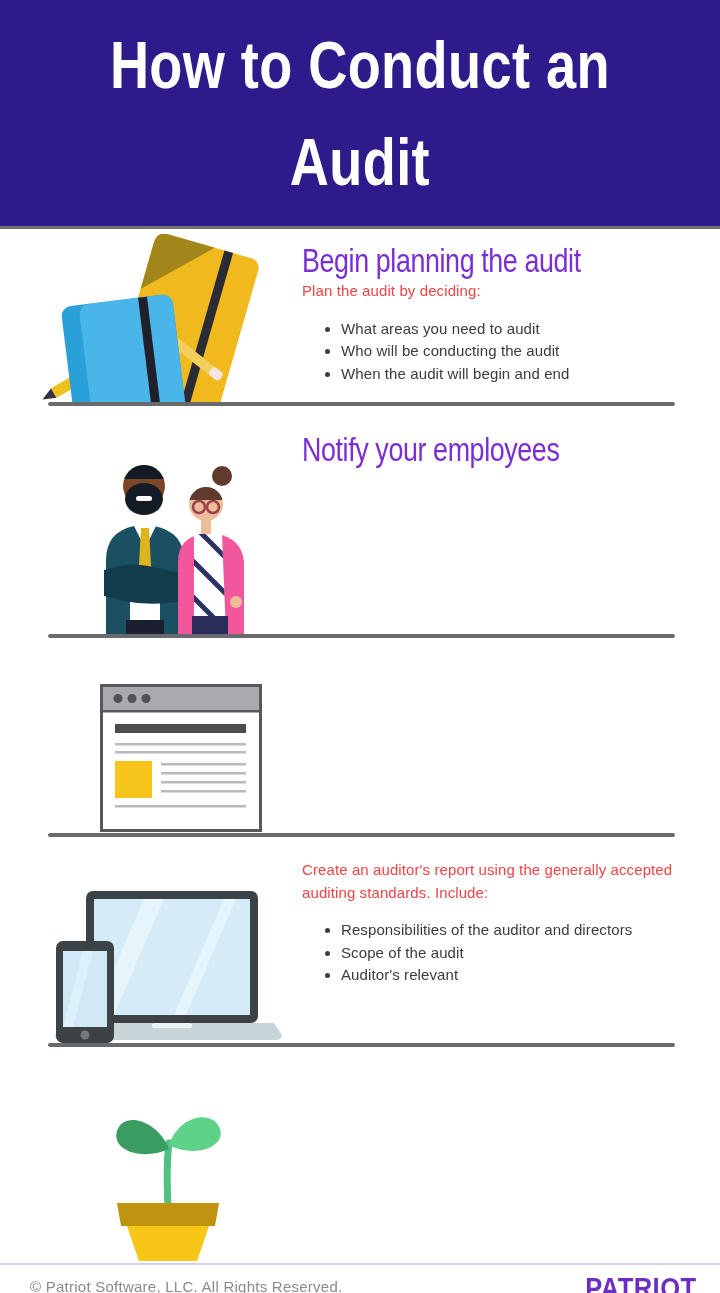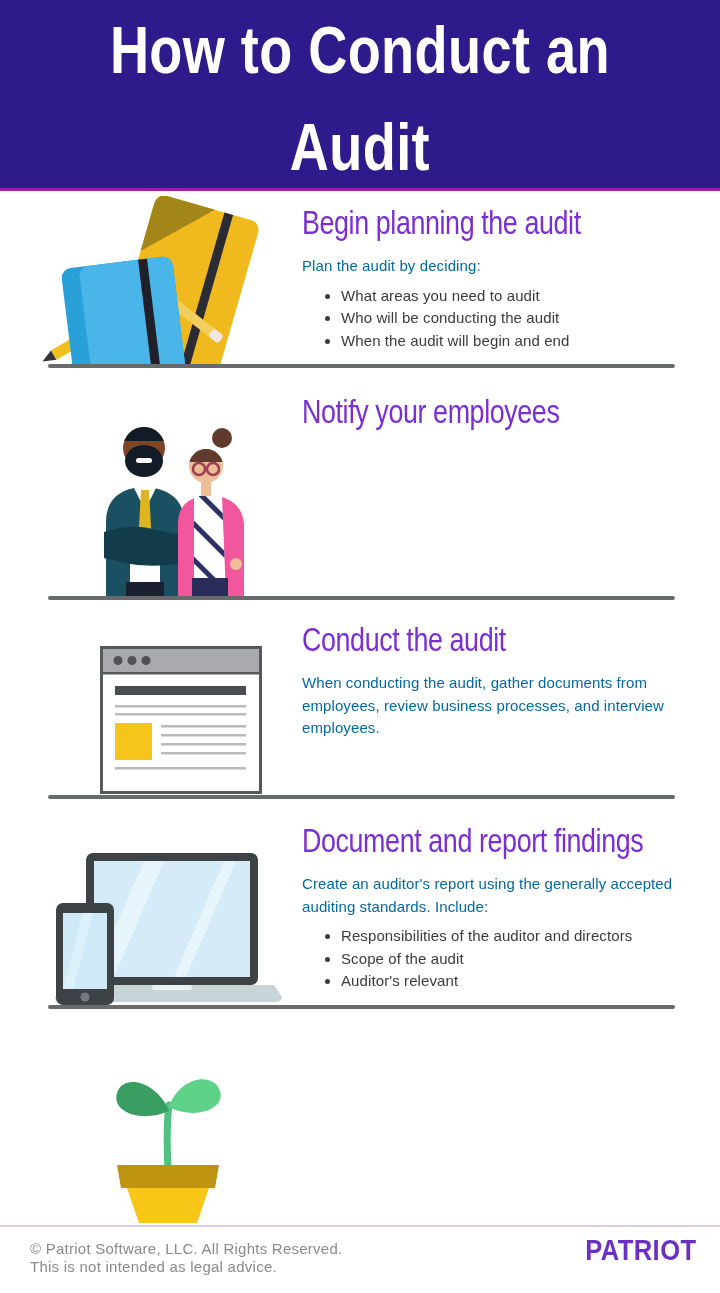--- a/index.html
+++ b/index.html
@@ -1,21 +1,21 @@
 <!DOCTYPE html>
 <html><head>
 <meta charset="utf-8">
 <style>
   *{margin:0;padding:0;box-sizing:border-box}
   html,body{width:720px;background:#fff}
   body{height:1293px;font-family:"Liberation Sans",sans-serif;overflow:hidden;position:relative}
 
   
-  .banner{height:191px;background:#2e1a8b;border-bottom:3px solid #a21caf;
-          display:flex;align-items:flex-start;justify-content:center}
+  .banner{height:229px;background:#2e1a8b;border-bottom:3px solid #737373;
+          display:flex;align-items:center;justify-content:center}
   .banner-title{color:#fff;font-weight:bold;font-size:66px;line-height:97px;text-align:center;
                 transform:scaleX(0.82);letter-spacing:0.5px;margin-top:2px}
   .banner-title span{display:block}
 
   
   .step{position:relative}
   .s1{height:173px}.s2{height:228px}.s3{height:195px}.s4{height:206px}.s5{height:216px}
   .rule{height:4px;background:#696a6c;margin:0 45px 0 48px;border-radius:2px}
   .rule-lav{height:2px;background:#d8cce8}
 
@@ -26,22 +26,22 @@
   .s4 .illus{left:46px}
   .s5 .illus{left:93px;bottom:2px}
 
   .content{position:absolute;left:302px;right:24px}
   .s1 .content{top:12px}.s2 .content{top:24px}.s3 .content{top:20px}
   .s4 .content{top:22px}.s5 .content{top:20px}
 
   h2{color:#7b2ed3;font-size:34px;white-space:nowrap;font-weight:normal}
   h2 .cond{display:inline-block;transform:scaleX(0.79);transform-origin:left;letter-spacing:-0.5px}
 
-  .body-text{margin-top:13px;font-size:15px;line-height:22.5px;color:#0369a1;letter-spacing:0.1px}
-  ul{margin-top:7px;padding-left:39px}
+  .body-text{font-size:15px;line-height:22.5px;color:#ef4444;letter-spacing:0.1px}
+  ul{margin-top:15px;padding-left:39px}
   li{font-size:15px;line-height:22.5px;color:#3b3b3b;letter-spacing:0.1px}
 
   
   .footer{height:55px;position:relative;background:#fff}
   .foot-line{position:absolute;left:30px;font-size:15px;color:#8a8a8a;letter-spacing:0.25px}
   .f1{top:13px}.f2{top:31px}
   .logo{position:absolute;right:24px;top:7px;color:#6c2fc3;font-weight:bold;font-size:29px;
         transform:scaleX(0.88);transform-origin:right;letter-spacing:0.5px}
 </style>
 </head>
@@ -152,44 +152,39 @@
       <rect x="15" y="59" width="131" height="2.5" fill="#b8babc"></rect>
       <rect x="15" y="67" width="131" height="2.5" fill="#b8babc"></rect>
       <rect x="15" y="77" width="37" height="37" fill="#f6c51c"></rect>
       <rect x="61" y="79" width="85" height="2.5" fill="#b8babc"></rect>
       <rect x="61" y="88" width="85" height="2.5" fill="#b8babc"></rect>
       <rect x="61" y="97" width="85" height="2.5" fill="#b8babc"></rect>
       <rect x="61" y="106" width="85" height="2.5" fill="#b8babc"></rect>
       <rect x="15" y="121" width="131" height="2.5" fill="#b8babc"></rect>
     </svg>
   </div>
-  <div class="content">
-    <h2><span class="cond">Conduct the audit</span></h2>
-    <p class="body-text">When conducting the audit, gather documents from employees, review business processes, and interview employees.</p>
-  </div>
 </section>
 <div class="rule"></div>
 
 <section class="step s4">
   <div class="illus">
     <svg width="240" height="152" viewBox="0 0 240 152">
       <rect x="40" y="0" width="172" height="132" rx="7" fill="#3d4246"></rect>
       <rect x="48" y="8" width="156" height="116" fill="#d5ecf8"></rect>
       <polygon points="48,124 98,8 118,8 68,124" fill="#e6f5fb"></polygon>
       <polygon points="128,124 178,8 190,8 140,124" fill="#e6f5fb"></polygon>
       <path d="M24,132 H228 L236,144 Q236,149 229,149 H16 Q9,149 9,144 Z" fill="#c7d5d8"></path>
       <rect x="106" y="132" width="40" height="5" rx="2.5" fill="#e9f2f4"></rect>
       <rect x="10" y="50" width="58" height="102" rx="7" fill="#3d4246"></rect>
       <rect x="17" y="60" width="44" height="76" fill="#cfe9f6"></rect>
       <polygon points="17,136 37,60 47,60 27,136" fill="#ddf1fa"></polygon>
       <circle cx="39" cy="144" r="4.5" fill="#71797d"></circle>
     </svg>
   </div>
   <div class="content">
-    <h2><span class="cond">Document and report findings</span></h2>
     <p class="body-text">Create an auditor's report using the generally accepted auditing standards. Include:</p>
     <ul>
       <li>Responsibilities of the auditor and directors</li>
       <li>Scope of the audit</li>
       <li>Auditor's relevant</li>
     </ul>
   </div>
 </section>
 <div class="rule"></div>
 

